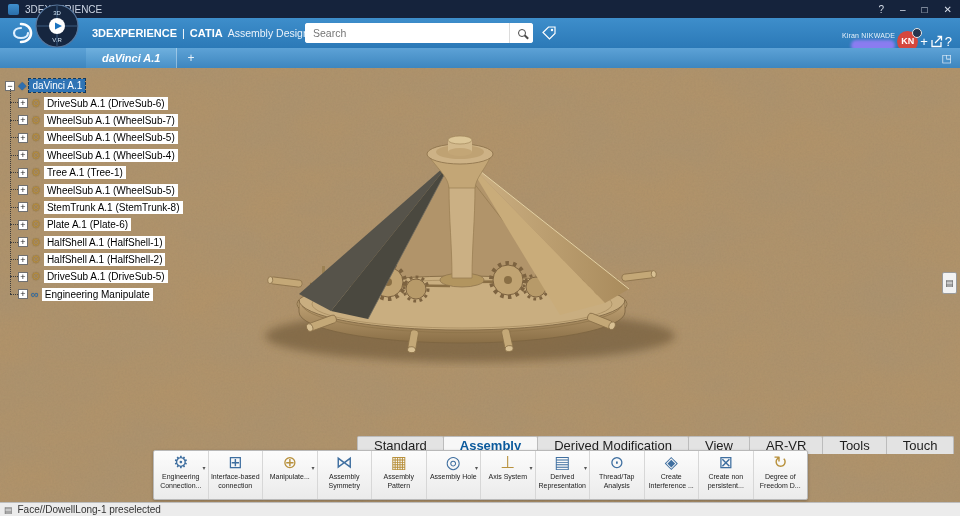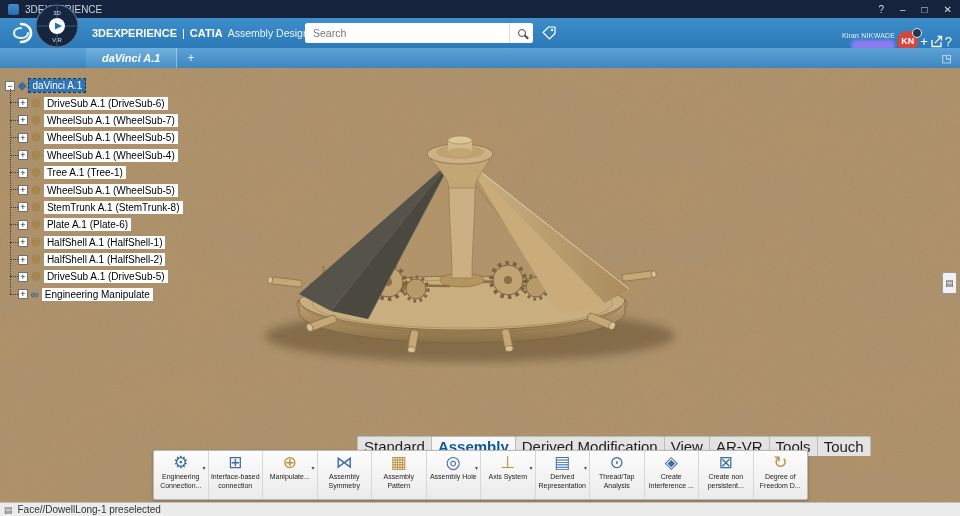--- a/index.html
+++ b/index.html
@@ -52,21 +52,21 @@
   .texp{width:10px;height:10px;background:#fff;border:1px solid #707070;font-size:9px;line-height:8px;text-align:center;margin-right:3px;color:#222;flex:none}
   .ticon{font-size:11px;line-height:11px;margin-right:3px;flex:none;text-shadow:0 0 1px rgba(40,40,40,.5)}
   .tlabel{background:#fff;font-size:10px;line-height:13px;padding:0 3px;color:#000}
   .trow.root .tlabel{background:#2f74b5;color:#fff;outline:1px dashed #10395f}
   .tree-children{position:relative;padding-left:13px}
   .tree-children::before{content:"";position:absolute;left:5px;top:-5px;bottom:9px;border-left:1px dotted #3c3c3c}
   .trow.child::before{content:"";position:absolute;left:-8px;top:8px;width:8px;border-top:1px dotted #3c3c3c}
 
   
   .ribbon-tabs{position:absolute;left:357px;top:436px;display:flex;z-index:8}
-  .rtab{font-size:15px;color:#1d1d1d;padding:1px 6px;background:#e3e3e3;border:1px solid #bcbcbc;border-bottom:none;margin-right:-1px;border-radius:2px 2px 0 0;white-space:nowrap}
+  .rtab{font-size:13px;color:#1d1d1d;padding:1px 16px;background:#e3e3e3;border:1px solid #bcbcbc;border-bottom:none;margin-right:-1px;border-radius:2px 2px 0 0;white-space:nowrap}
   .rtab.active{background:#f7f7f7;color:#0a599c;font-weight:bold}
   .ribbon{position:absolute;left:153px;top:450px;width:655px;height:50px;background:linear-gradient(#fcfcfc,#ebebeb);border:1px solid #b9b9b9;border-radius:2px;display:flex;z-index:8;box-shadow:0 1px 3px rgba(0,0,0,.25)}
   .tool{position:relative;flex:1;display:flex;flex-direction:column;align-items:center;padding-top:2px;border-right:1px solid #d7d7d7;min-width:0}
   .tool:last-child{border-right:none}
   .tool-ic{font-size:17px;line-height:19px}
   .tool-dd{position:absolute;right:2px;top:13px;font-size:6px;color:#555}
   .tool-lb{font-size:7px;line-height:1.25;text-align:center;color:#222;margin-top:1px;padding:0 1px}
 
   
   .statusbar{position:absolute;left:0;top:502px;width:960px;height:14px;background:#ececec;border-top:1px solid #bdbdbd;display:flex;align-items:center;gap:5px;padding:0 4px;font-size:10px;color:#333;z-index:10}

